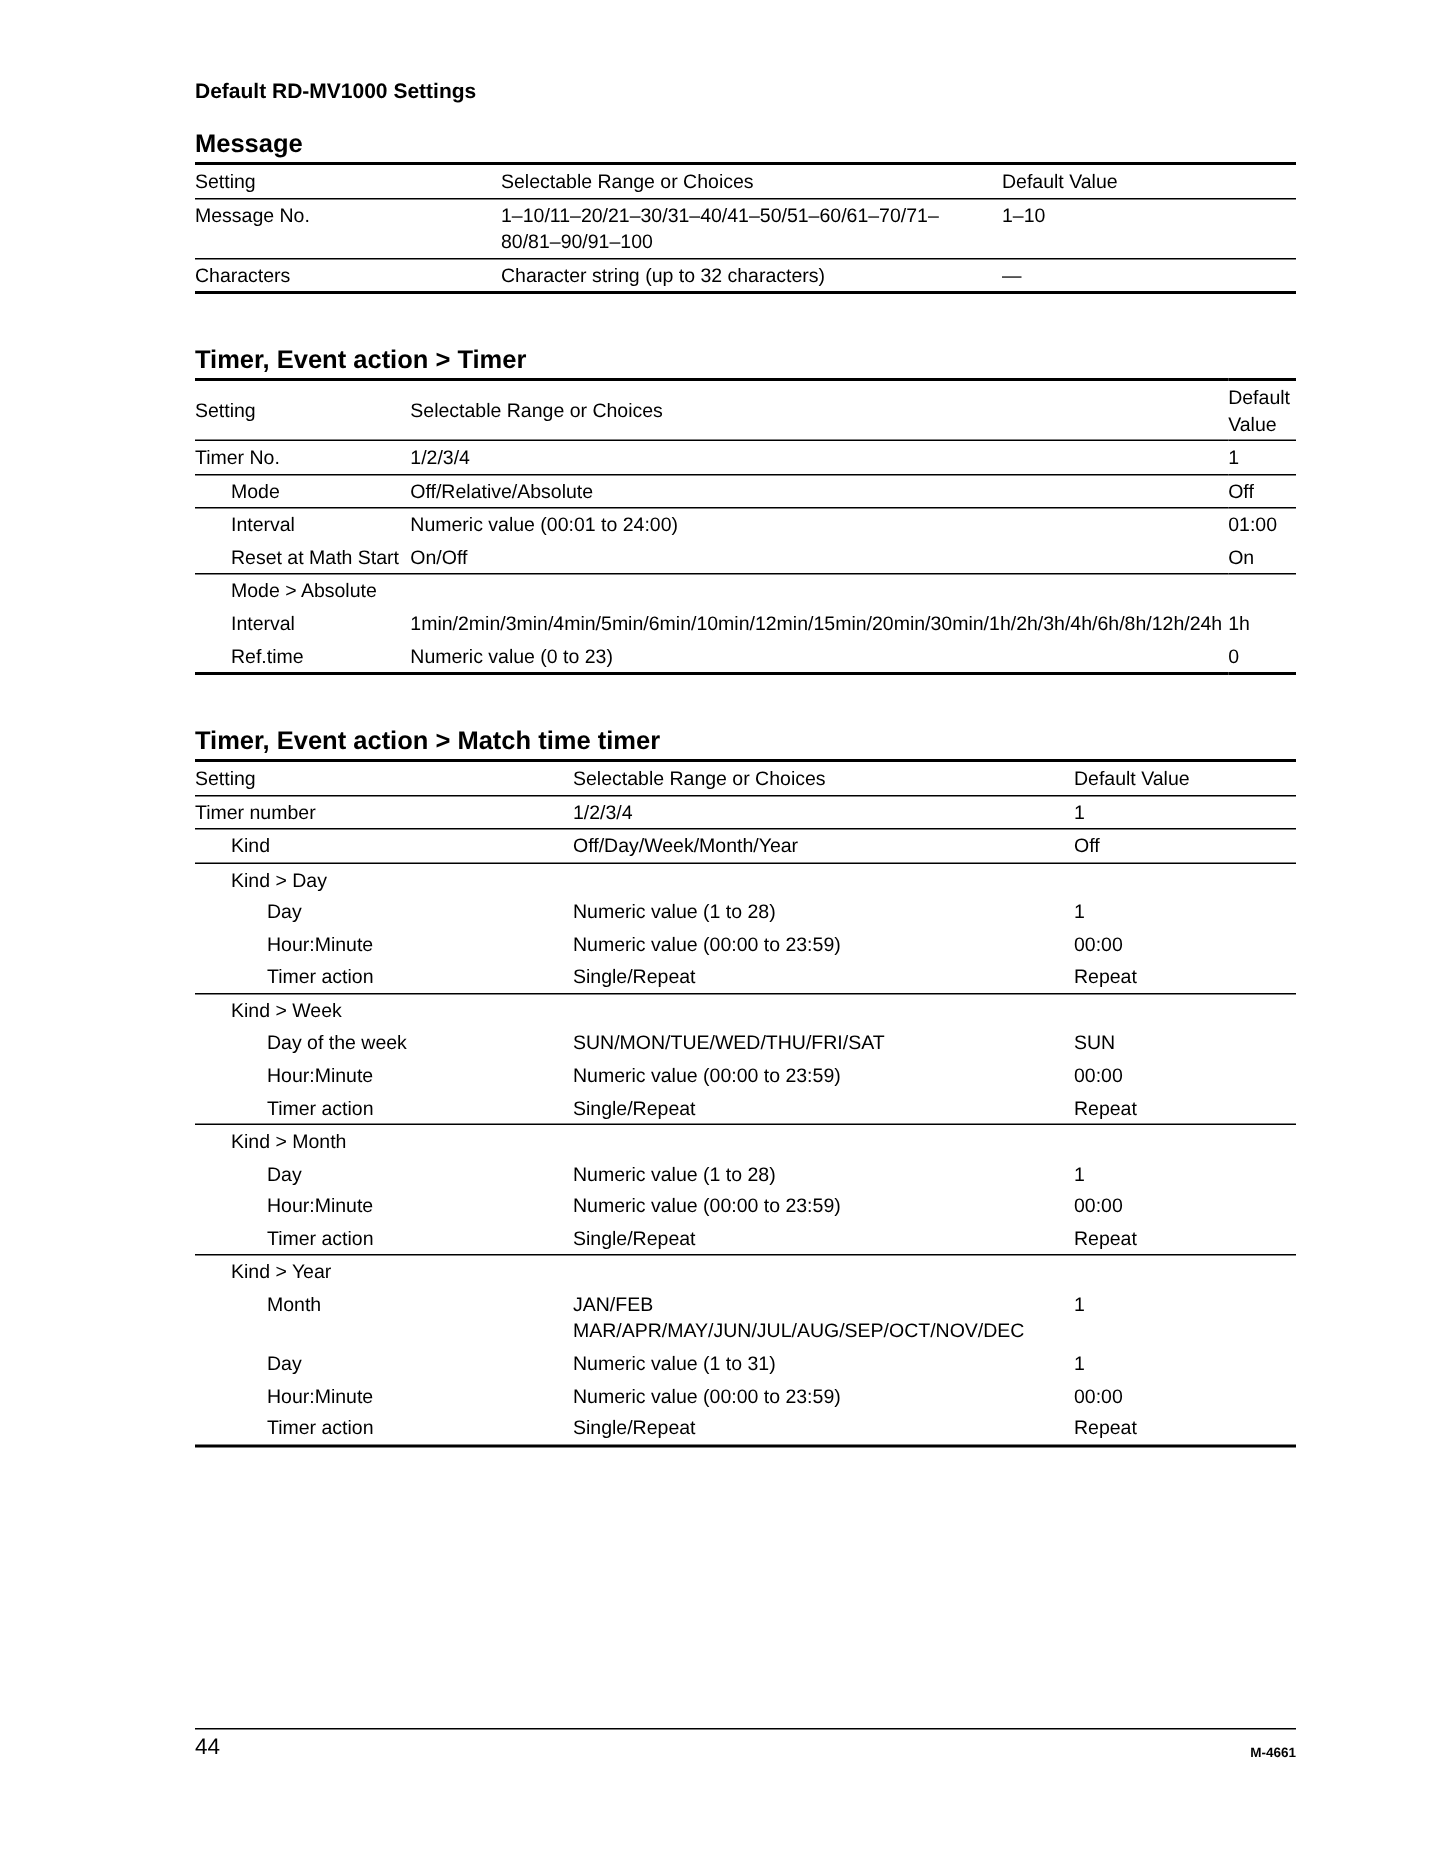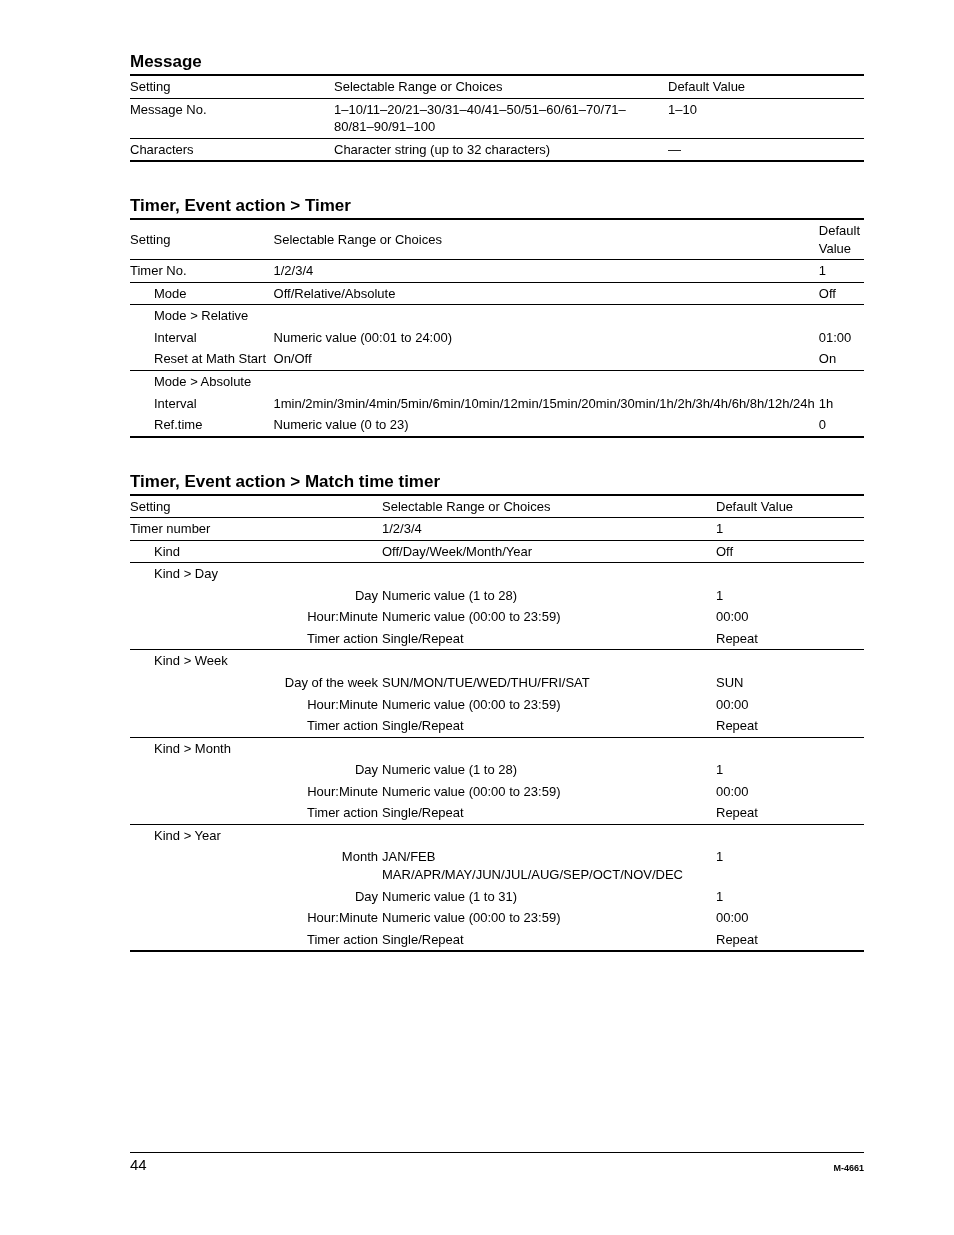--- a/index.html
+++ b/index.html
@@ -55,21 +55,21 @@
     border-bottom: 2px solid #000;
   }
   td {
     padding: 2px 4px 2px 0;
     vertical-align: top;
   }
   .col-setting { width: 200px; }
   .col-choices { width: 330px; }
   .col-default { width: auto; }
   .ind1 { padding-left: 24px; }
-  .ind2 { padding-left: 48px; text-align: right; }
+  .ind2 { padding-left: 48px; }
   .footer {
     position: absolute;
     left: 130px;
     right: 90px;
     bottom: 62px;
     display: flex;
     justify-content: space-between;
     align-items: flex-end;
     border-top: 1px solid #000;
     padding-top: 3px;
@@ -80,20 +80,21 @@
   .footer .doc {
     font-size: 9px;
     font-weight: bold;
     margin-left: 32px;
   }
 </style>
 </head>
 <body>
 
 <div class="page">
+  <div class="page-header">Default RD-MV1000 Settings</div>
   <div id="sections">
       <div class="section">
         <div class="section-title">Message</div>
         <table>
           <thead>
             <tr>
               <th class="col-setting">Setting</th>
               <th class="col-choices">Selectable Range or Choices</th>
               <th class="col-default">Default Value</th>
             </tr>
@@ -125,25 +126,20 @@
           <tbody>
             <tr>
               <td class="col-setting">Timer No.</td>
               <td class="col-choices">1/2/3/4</td>
               <td class="col-default">1</td>
             </tr>
             <tr>
               <td class="col-setting ind1">Mode</td>
               <td class="col-choices">Off/Relative/Absolute</td>
               <td class="col-default">Off</td>
-            </tr>
-            <tr class="no-border">
-              <td class="col-setting ind1">Mode &gt; Relative</td>
-              <td class="col-choices"></td>
-              <td class="col-default"></td>
             </tr>
             <tr class="no-border">
               <td class="col-setting ind1">Interval</td>
               <td class="col-choices">Numeric value (00:01 to 24:00)</td>
               <td class="col-default">01:00</td>
             </tr>
             <tr>
               <td class="col-setting ind1">Reset at Math Start</td>
               <td class="col-choices">On/Off</td>
               <td class="col-default">On</td>

